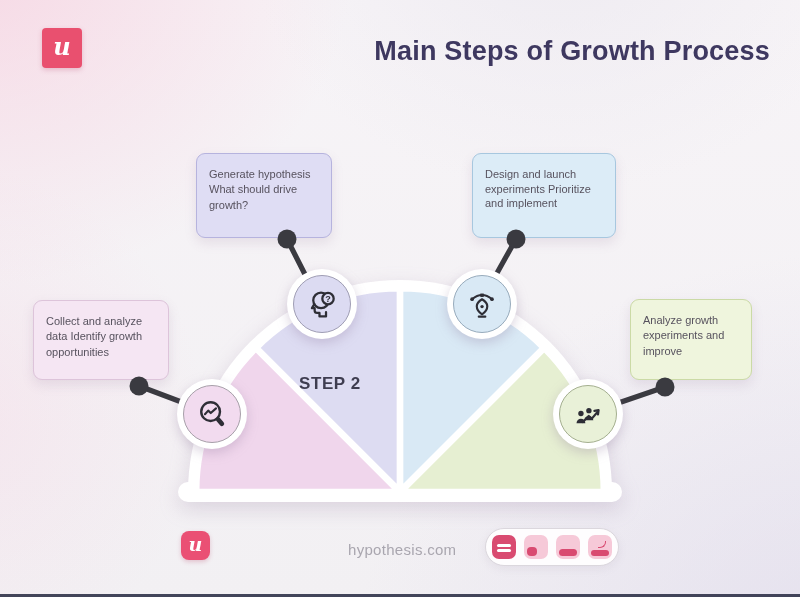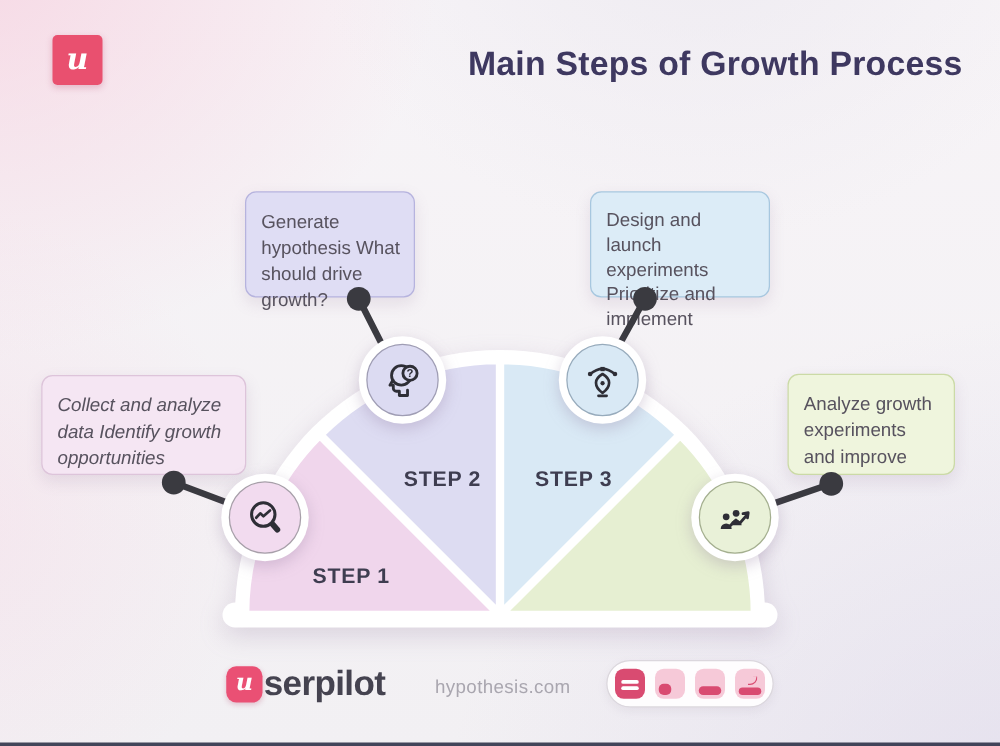--- a/index.html
+++ b/index.html
@@ -26,33 +26,33 @@
     color:#fff;font-family:"DejaVu Serif", serif;font-style:italic;font-weight:bold;
     font-size:24px;line-height:1;transform:translateY(-1px);
   }
   .title{
     position:absolute;left:0;right:30px;top:36px;text-align:right;
     font-size:27px;font-weight:bold;color:#3e3860;letter-spacing:.2px;
   }
 
   .note-box{
     position:absolute;border-radius:9px;
-    font-size:15px;line-height:1.4;color:#57525e;
+    font-size:11px;line-height:1.4;color:#57525e;
     padding:13px 10px 10px 12px;box-sizing:border-box;
     box-shadow:0 5px 12px rgba(140,110,150,.16);
   }
-  .note-1{left:33px;top:300px;width:164px;height:80px;background:#f5e6f3;border:1.5px solid #ddc4da;font-style:italic;}
+  .note-1{left:33px;top:300px;width:136px;height:80px;background:#f5e6f3;border:1.5px solid #ddc4da;}
   .note-2{left:196px;top:153px;width:136px;height:85px;background:#dfddf4;border:1.5px solid #b6b3de;}
   .note-3{left:472px;top:153px;width:144px;height:85px;background:#dcecf7;border:1.5px solid #a7c7df;line-height:1.32;}
-  .note-4{left:630px;top:299px;width:134px;height:81px;background:#eff5dd;border:1.5px solid #cbdaa6;}
+  .note-4{left:630px;top:299px;width:122px;height:81px;background:#eff5dd;border:1.5px solid #cbdaa6;}
 
   svg.scene{position:absolute;left:0;top:0;pointer-events:none;}
 
   .step-label{
-    position:absolute;width:110px;text-align:center;
+    position:absolute;width:110px;
     font-size:17px;font-weight:800;color:#3e3d50;letter-spacing:.6px;
   }
   .sl-1{left:226px;top:451px;}
   .sl-2{left:299px;top:374px;}
   .sl-3{left:404px;top:374px;}
   .sl-4{left:470px;top:451px;}
 
   .footer-logo{position:absolute;left:181px;top:531px;display:flex;align-items:center;}
   .footer-badge{
     width:29px;height:29px;border-radius:8px;background:#ea5074;
@@ -166,29 +166,26 @@
           <path d="M3.9 18.4 a3.1 3.1 0 0 1 6.2 0 Z"></path>
           <circle cx="12.6" cy="9.6" r="1.9"></circle>
           <path d="M9.5 16.4 a3.1 3.1 0 0 1 6.2 0 Z"></path>
         </g>
         <path d="M8.3 17.6 l4.2 -4.2 2 2 4.3 -5"></path>
         <path d="M16.5 9.8 l2.9 -.5 -.4 2.9"></path>
       </g>
     </g>
   </svg>
 
-  <div class="step-label sl-1">STEP 1</div>
   <div class="step-label sl-2">STEP 2</div>
-  <div class="step-label sl-3">STEP 3</div>
 
   <div class="footer-logo">
     <div class="footer-badge">
       <span>u</span>
     </div>
-    <div class="footer-wordmark">serpilot</div>
   </div>
 
   <div class="footer-url">hypothesis.com</div>
 
   <div class="feature-pill">
     <div class="mi mi-dark">
       <span class="bar-w1"></span>
         <span class="bar-w2"></span>
     </div>
     <div class="mi">

